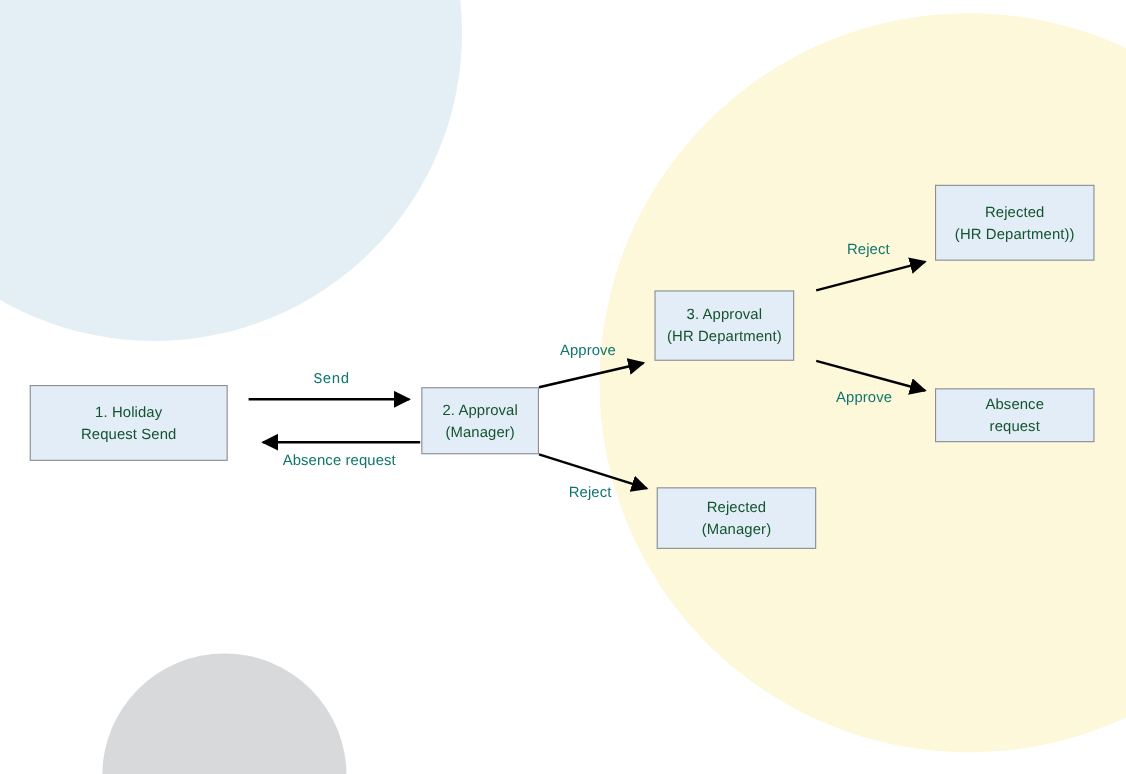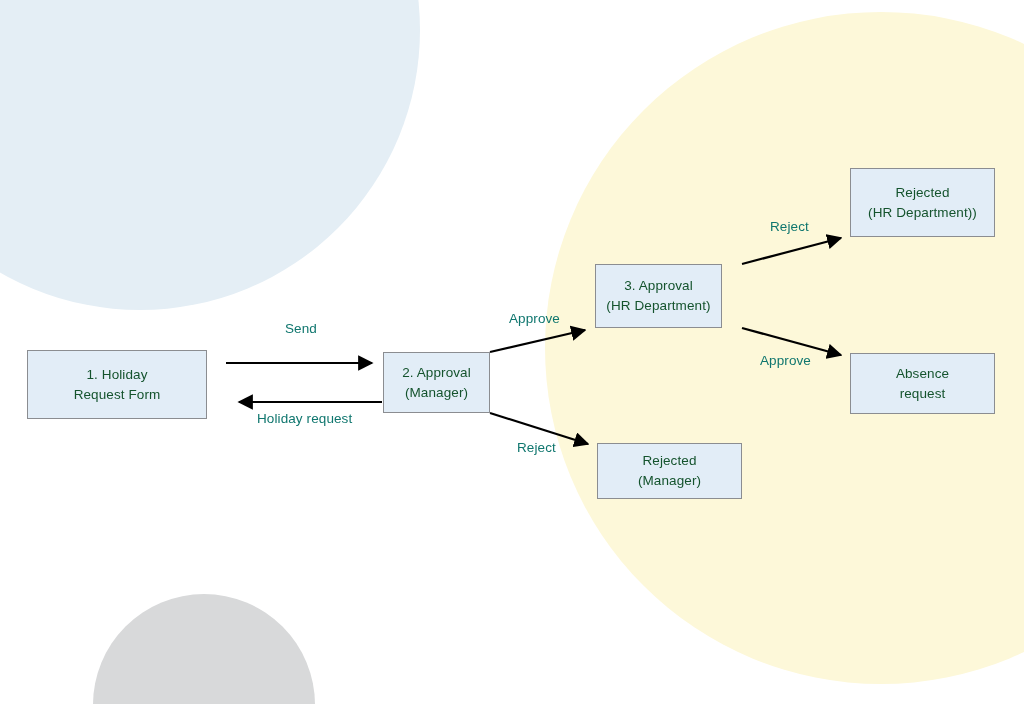--- a/index.html
+++ b/index.html
@@ -64,31 +64,31 @@
     text-align: center;
     font-size: 13.5px;
     line-height: 1.45;
     letter-spacing: 0.1px;
   }
   .node span { display: block; }
   #node-form      { left: 27px;  top: 350px; width: 180px; height: 69px; }
   #node-manager   { left: 383px; top: 352px; width: 107px; height: 61px; }
   #node-hr        { left: 595px; top: 264px; width: 127px; height: 64px; }
   #node-rej-hr    { left: 850px; top: 168px; width: 145px; height: 69px; }
-  #node-approved  { left: 850px; top: 353px; width: 145px; height: 61px; }
+  #node-approved  { left: 850px; top: 353px; width: 145px; height: 49px; }
   #node-rej-mgr   { left: 597px; top: 443px; width: 145px; height: 56px; }
   
   .edge-label {
     position: absolute;
     color: #0f766e;
     font-size: 13.5px;
     letter-spacing: 0.1px;
     white-space: nowrap;
   }
-  #label-send          { left: 285px; top: 321px; }
+  #label-send          { left: 285px; top: 338px; font-family: Liberation Mono, monospace; }
   #label-modify        { left: 257px; top: 411px; }
   #label-approve-mgr   { left: 509px; top: 311px; }
   #label-reject-mgr    { left: 517px; top: 440px; }
   #label-reject-hr     { left: 770px; top: 219px; }
   #label-approve-hr    { left: 760px; top: 353px; }
 </style>
 </head>
 <body>
 
 <div id="canvas">
@@ -115,21 +115,21 @@
 
       <path d="M 742 264 L 841 238" marker-end="url(#arrow)"></path>
 
       <path d="M 742 328 L 841 355" marker-end="url(#arrow)"></path>
     </g>
   </svg>
 
   <div class="node" id="node-form">
     <div>
       <span>1. Holiday</span>
-      <span>Request Form</span>
+      <span>Request Send</span>
     </div>
   </div>
 
   <div class="node" id="node-manager">
     <div>
       <span>2. Approval</span>
       <span>(Manager)</span>
     </div>
   </div>
 
@@ -155,19 +155,19 @@
   </div>
 
   <div class="node" id="node-rej-mgr">
     <div>
       <span>Rejected</span>
       <span>(Manager)</span>
     </div>
   </div>
 
   <div class="edge-label" id="label-send">Send</div>
-  <div class="edge-label" id="label-modify">Holiday request</div>
+  <div class="edge-label" id="label-modify">Absence request</div>
   <div class="edge-label" id="label-approve-mgr">Approve</div>
   <div class="edge-label" id="label-reject-mgr">Reject</div>
   <div class="edge-label" id="label-reject-hr">Reject</div>
   <div class="edge-label" id="label-approve-hr">Approve</div>
 
 </div>
 
 </body></html>

